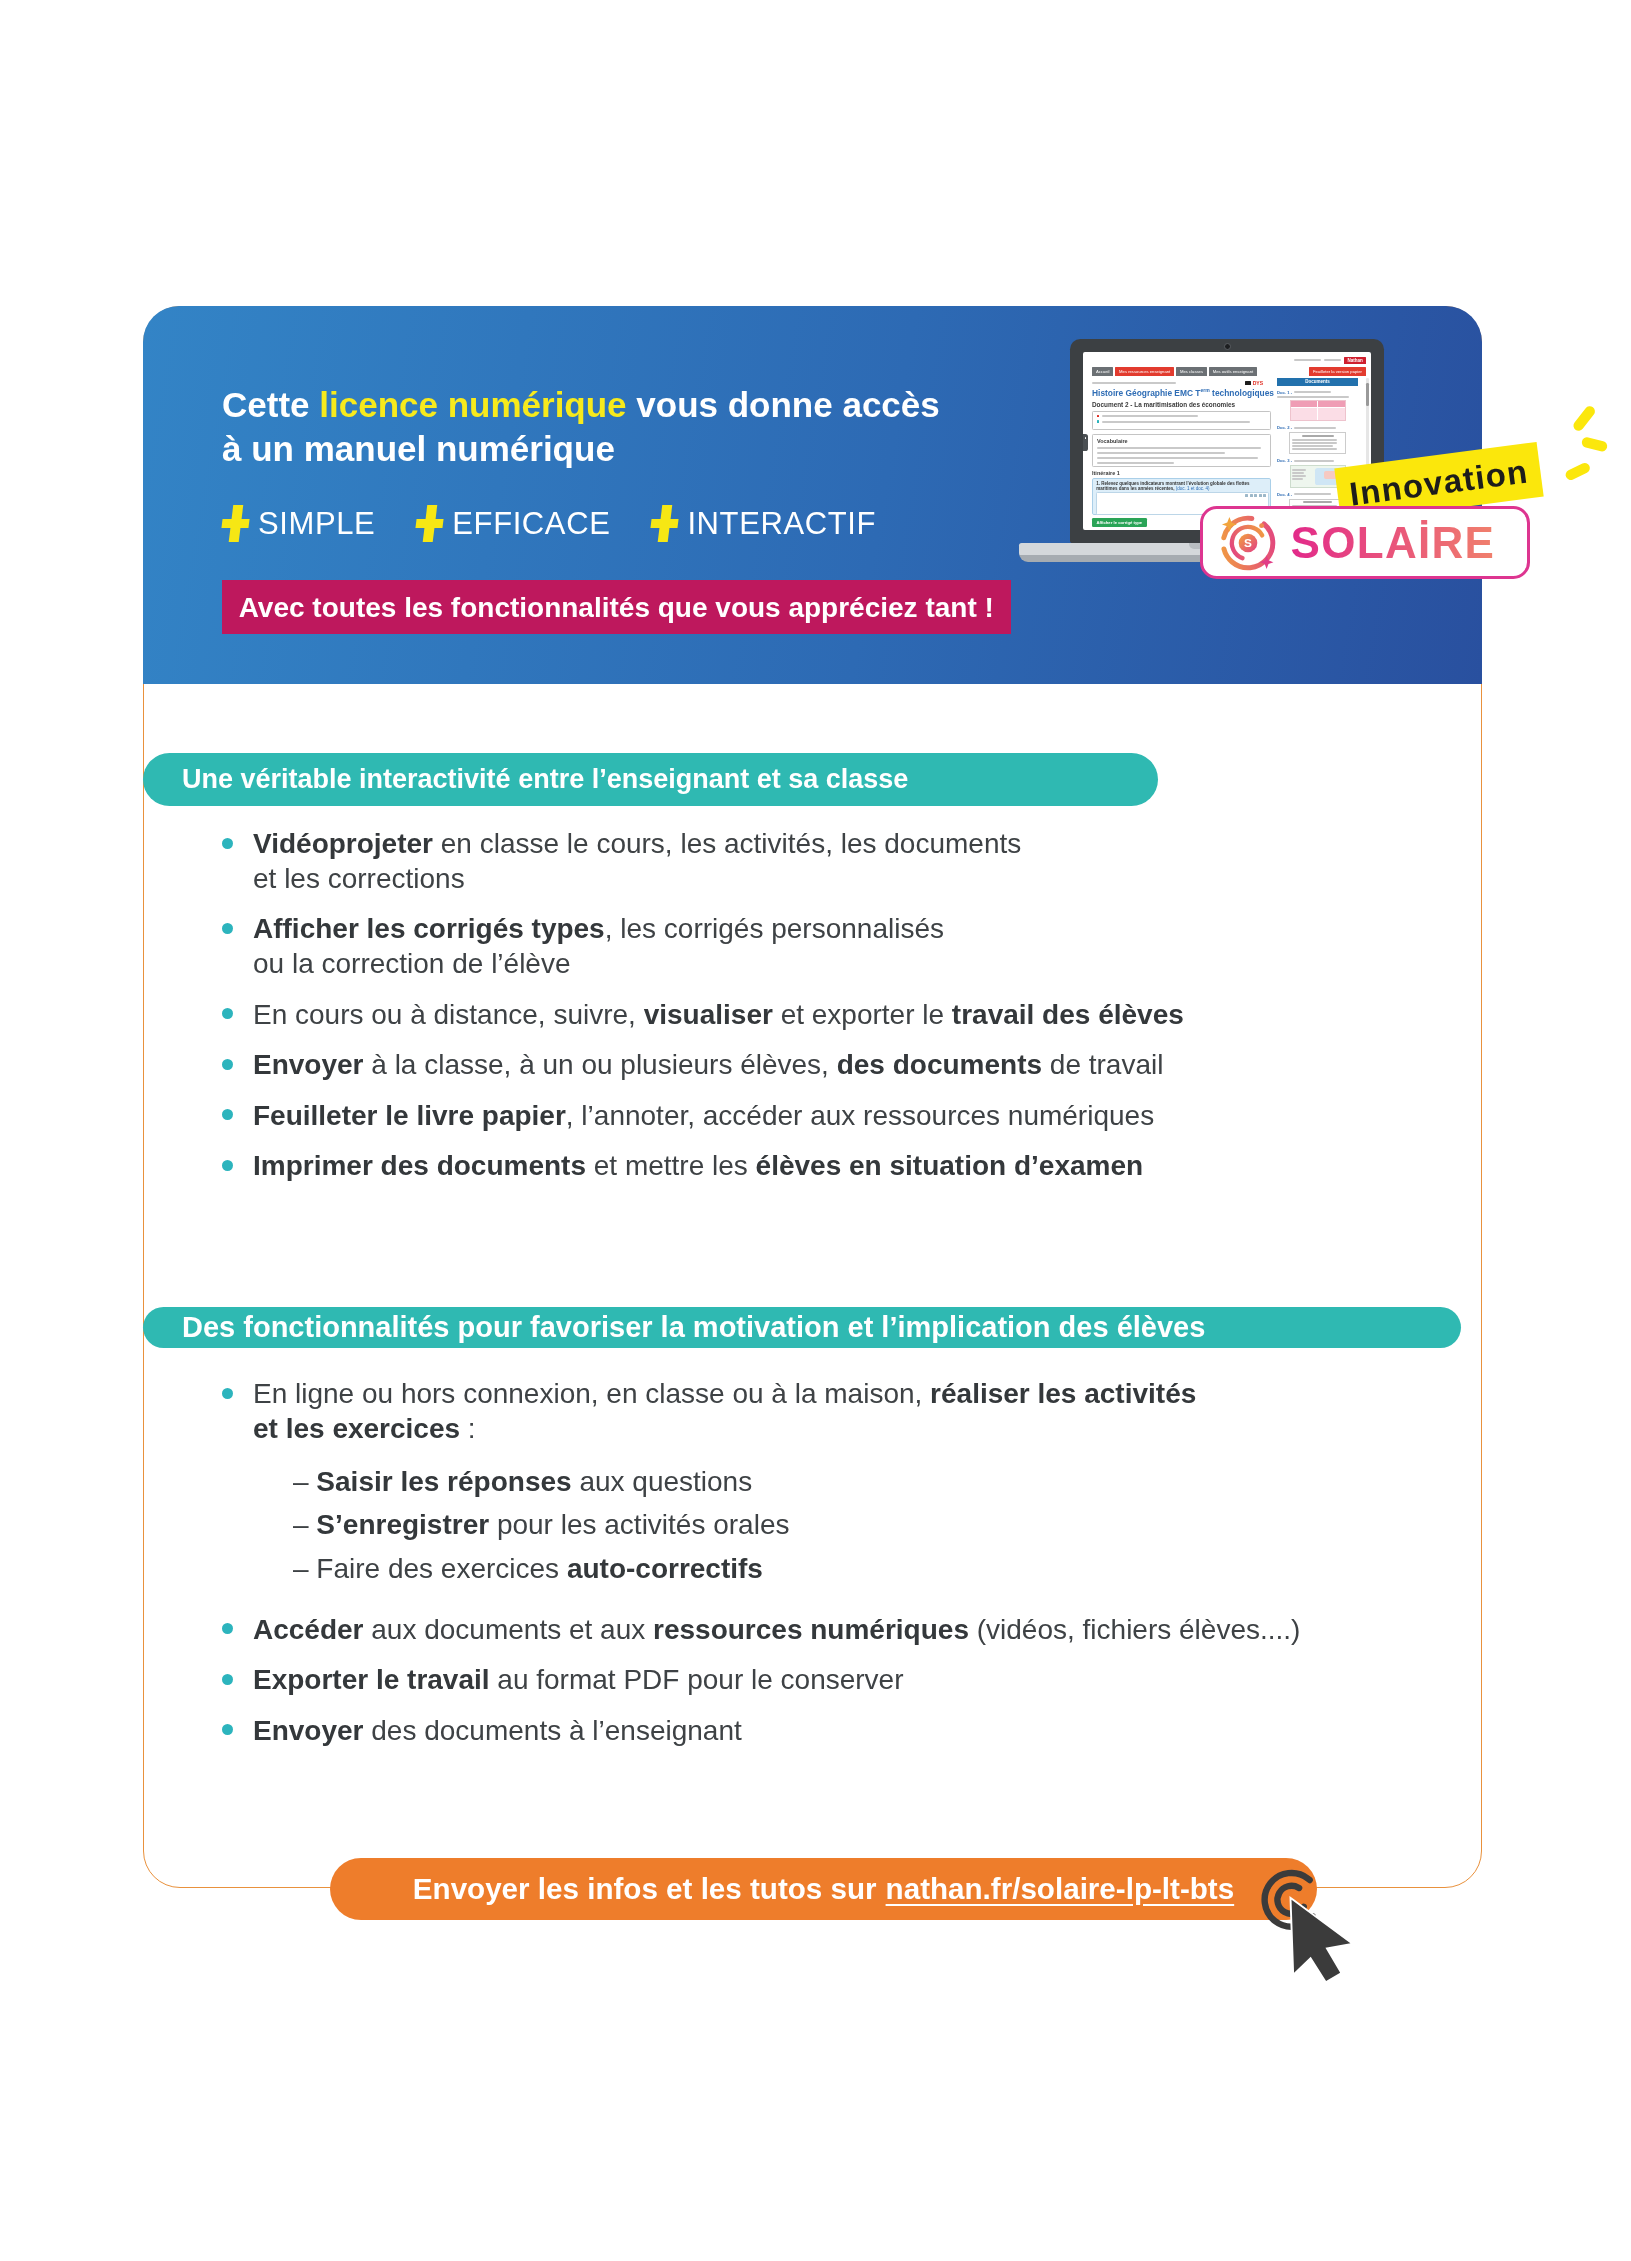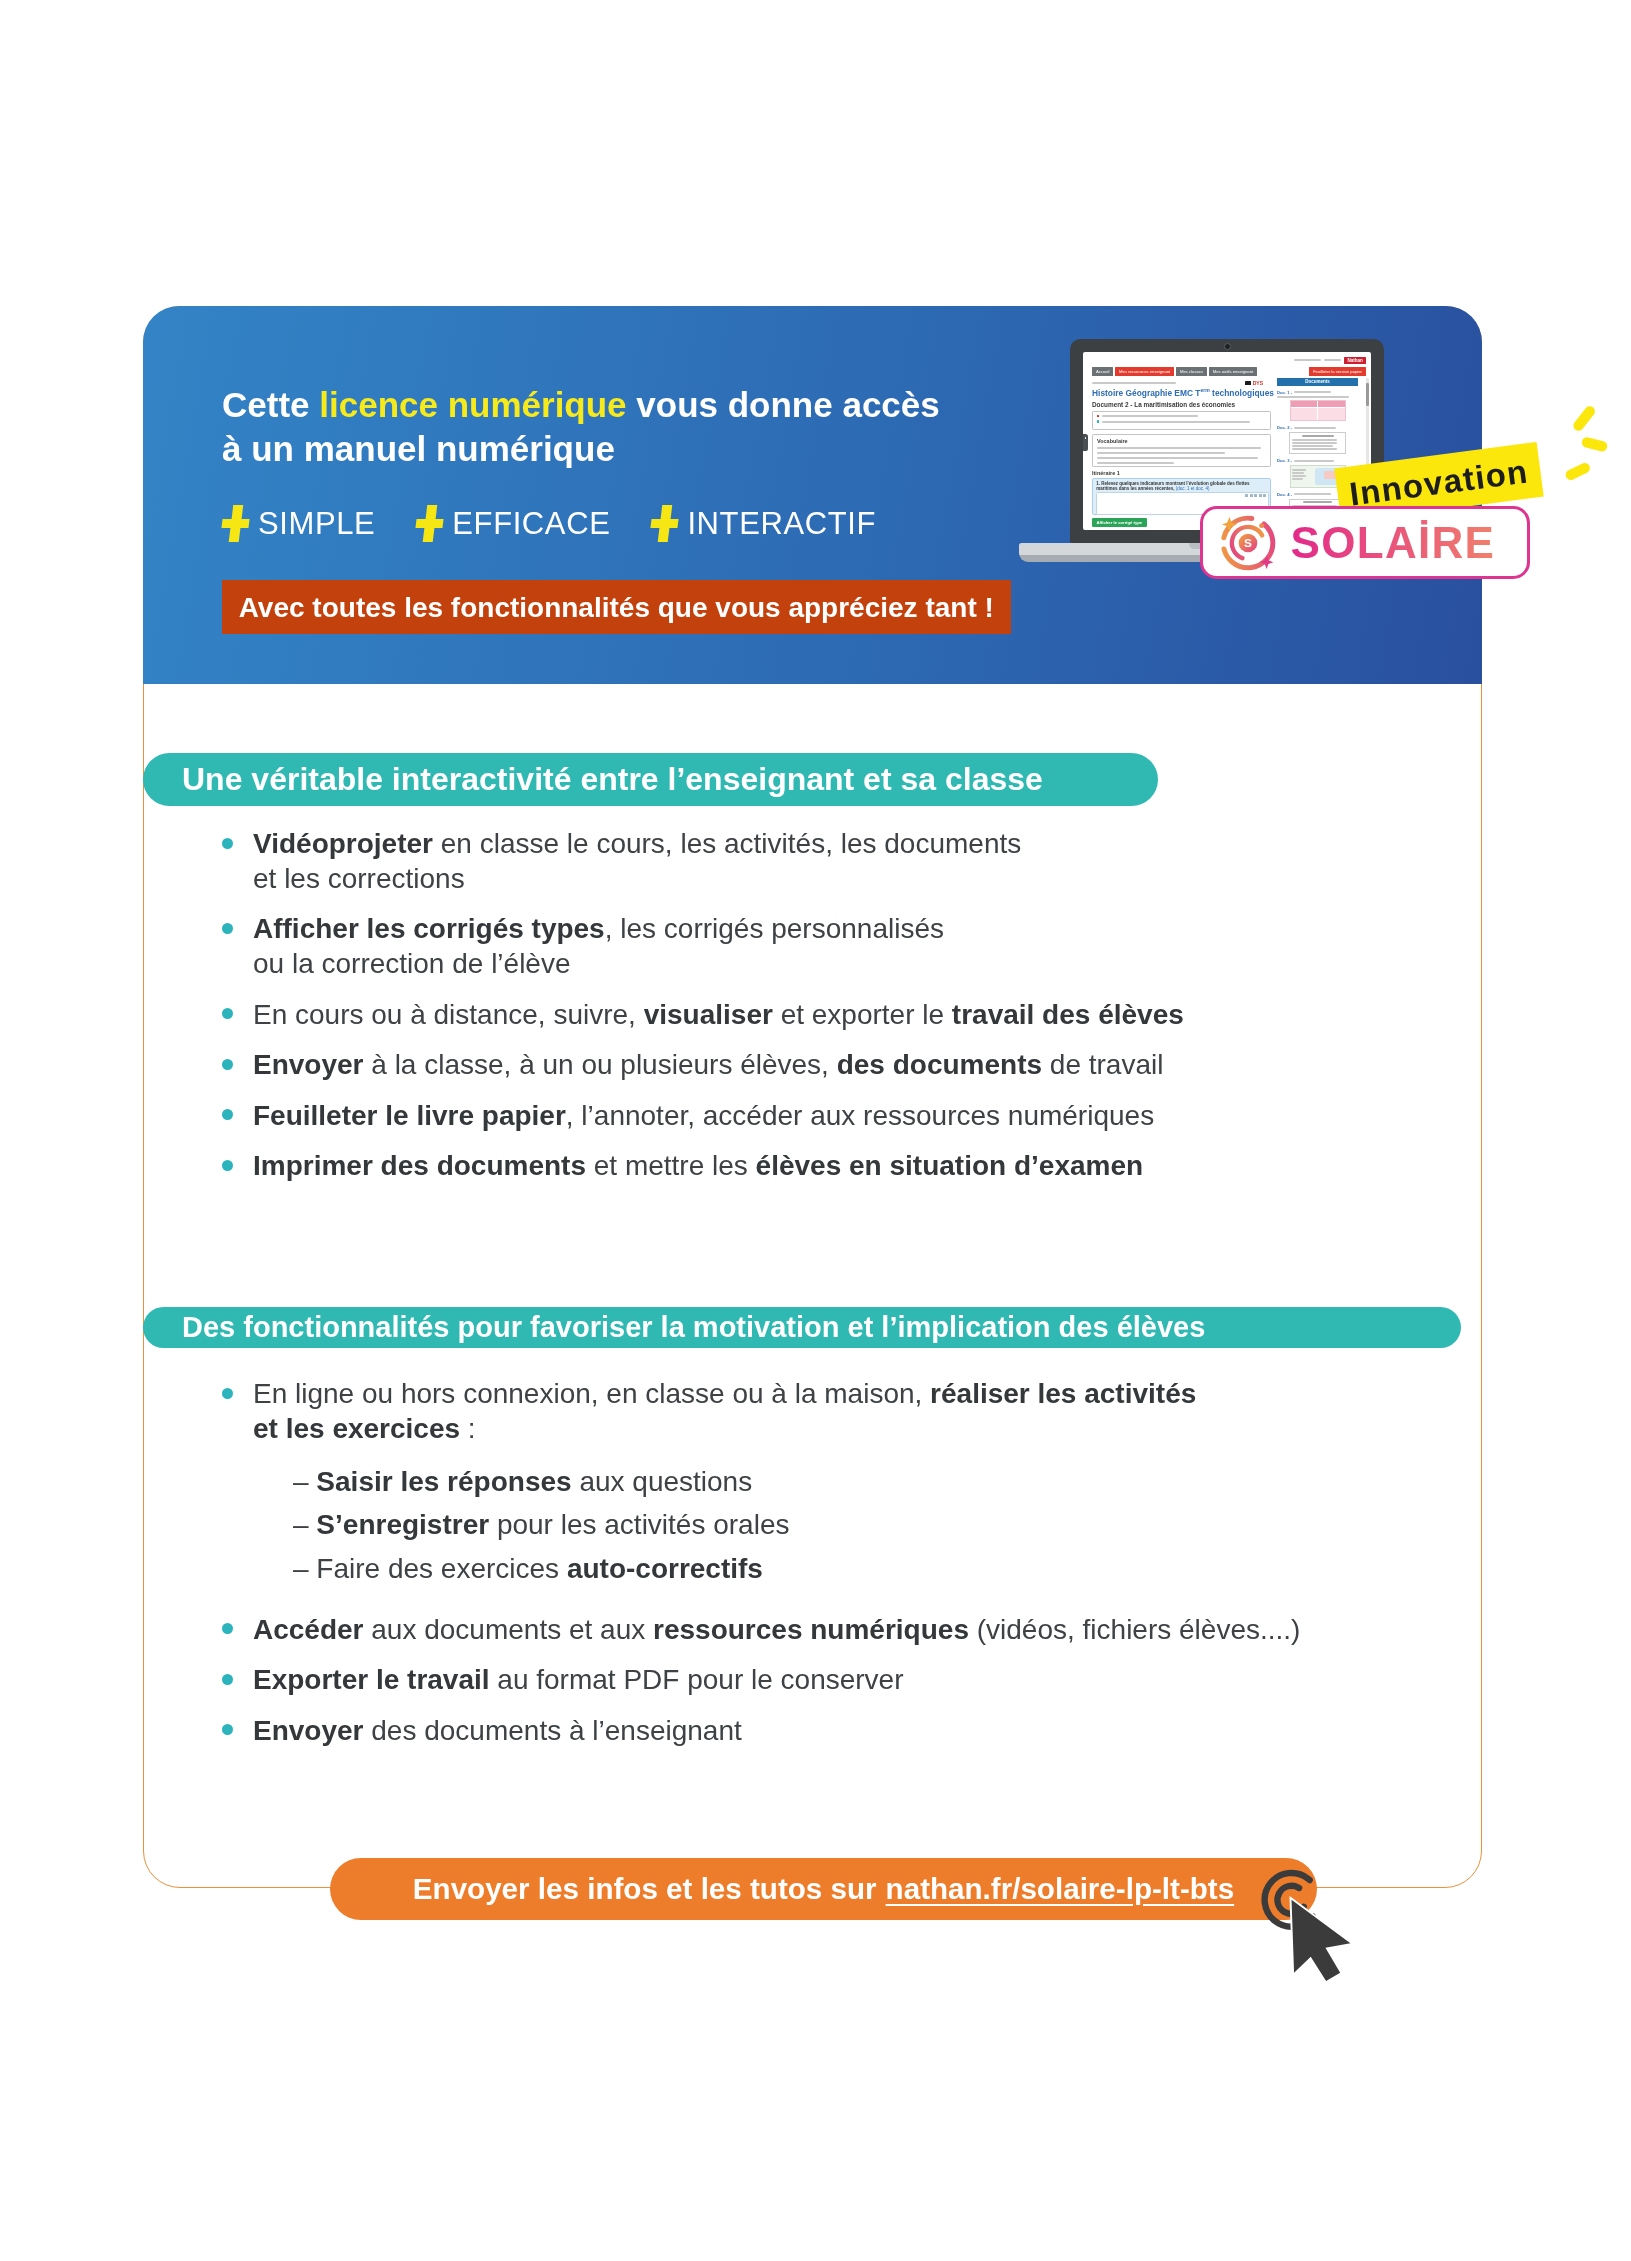--- a/index.html
+++ b/index.html
@@ -15,21 +15,21 @@
   #hero{left:143px;top:306px;width:1339px;height:378px;border-radius:36px 36px 0 0;
         background:linear-gradient(100deg,#3384c6 0%,#2d6ab4 55%,#29509f 100%);}
   #hero-heading{left:222px;top:383px;font-size:35px;line-height:44px;font-weight:bold;color:#ffffff;}
   #hero-heading .yl{color:#f7ea1c;}
   #features{left:222px;top:505px;display:flex;gap:41px;align-items:center;}
   .feature{display:flex;align-items:center;gap:9px;}
   .plus{position:relative;width:27px;height:37px;transform:skewX(-7deg);}
   .plus::before{content:"";position:absolute;left:9px;top:0;width:9.6px;height:37px;background:#f6e714;}
   .plus::after{content:"";position:absolute;left:0;top:13.5px;width:27px;height:9.6px;background:#f6e714;}
   .feature-label{font-size:31px;font-weight:normal;color:#ffffff;letter-spacing:0.6px;}
-  #tagline{left:222px;top:580px;background:#c2410c;color:#fff;font-size:28px;font-weight:bold;
+  #tagline{left:222px;top:580px;background:#be185d;color:#fff;font-size:28px;font-weight:bold;
            padding:11.6px 16.7px;line-height:31px;}
 
   
   #laptop-bezel{left:1070px;top:339px;width:314px;height:204px;background:#3c4043;border-radius:10.3px 10.3px 2.6px 2.6px;}
   #webcam{left:1224px;top:343px;width:5.1px;height:5.1px;border-radius:50%;background:#1d1f21;border:0.6px solid #5a5e62;}
   #laptop-base{left:1019px;top:543px;width:418px;height:19px;border-radius:2.6px 2.6px 9px 9px;
                background:linear-gradient(#d4d8db 0 62%,#a6acb1 62% 100%);}
   #base-notch{left:1189px;top:543px;width:77px;height:6.4px;background:#b9bec2;border-radius:0 0 5.1px 5.1px;}
 
   #screen{left:1083px;top:352px;width:288px;height:178px;background:#ffffff;border-radius:1.9px;overflow:hidden;}
@@ -96,21 +96,21 @@
               display:flex;align-items:center;justify-content:center;}
   #innovation span{font-size:33px;font-weight:bold;color:#1d1d1b;letter-spacing:1.3px;}
   #solaire{left:1200px;top:506px;width:330px;height:73px;background:#fff;border:3.9px solid #dd3590;
            border-radius:16.7px;box-sizing:border-box;display:flex;align-items:center;gap:11.6px;padding:0 14px;}
   #solaire-word{font-size:44px;font-weight:bold;letter-spacing:1.3px;color:#e5338b;
                 background:linear-gradient(90deg,#e22a8a,#f0806c);-webkit-background-clip:text;
                 background-clip:text;-webkit-text-fill-color:transparent;}
 
   
   .teal-banner{background:#2fb9b2;border-radius:27px;display:flex;align-items:center;color:#fff;font-weight:bold;}
-  #banner1{left:143px;top:753px;width:1015px;height:53px;font-size:32px;padding-left:39px;box-sizing:border-box;}
+  #banner1{left:143px;top:753px;width:1015px;height:53px;font-size:27px;padding-left:39px;box-sizing:border-box;}
   #banner2{left:143px;top:1307px;width:1318px;height:41px;font-size:29px;padding-left:39px;box-sizing:border-box;}
 
   
   .blist{left:222px;width:1131px;list-style:none;margin:0;padding:0;}
   #list1{top:826px;}
   #list2{top:1376px;}
   .blist li{position:relative;padding-left:31px;font-size:28px;line-height:35px;color:#3e4245;margin-bottom:15.4px;}
   .blist li::before{content:"";position:absolute;left:0;top:11.6px;width:11px;height:11px;border-radius:50%;background:#2cb4bd;}
   .blist li b,.sublist li b{color:#34383b;}
   .sublist{list-style:none;margin:18px 0 26px 0;padding:0;}

